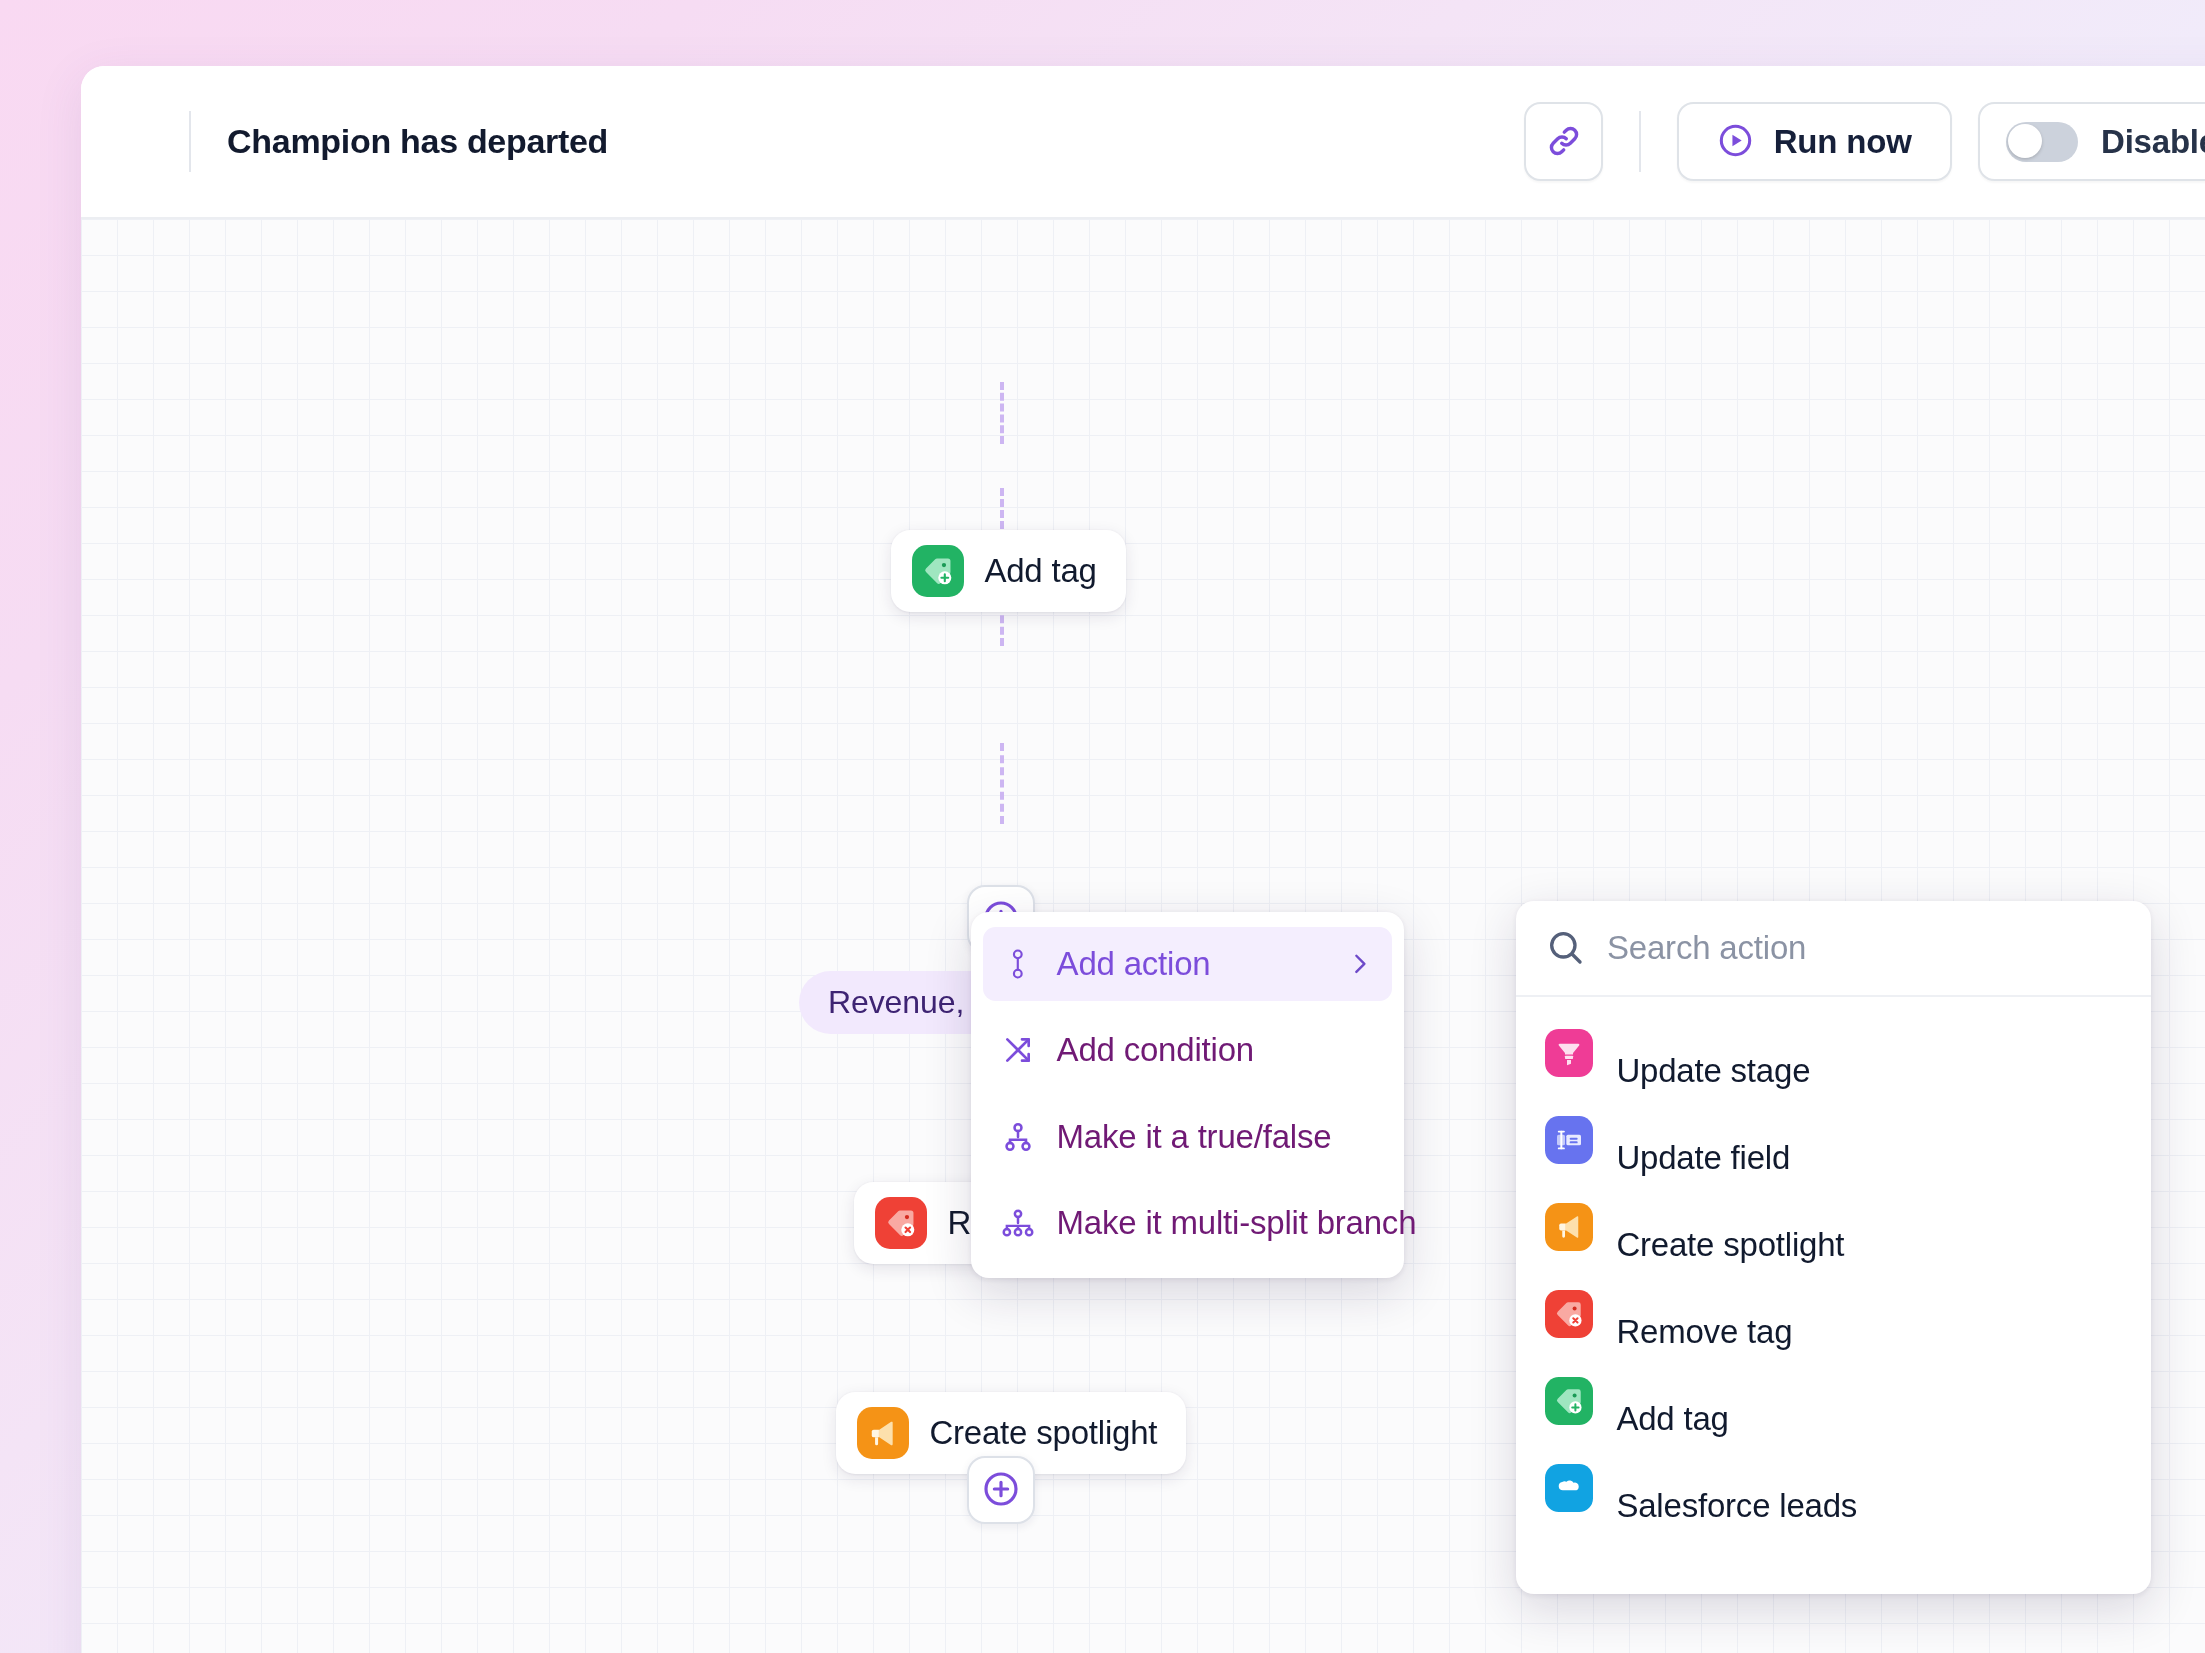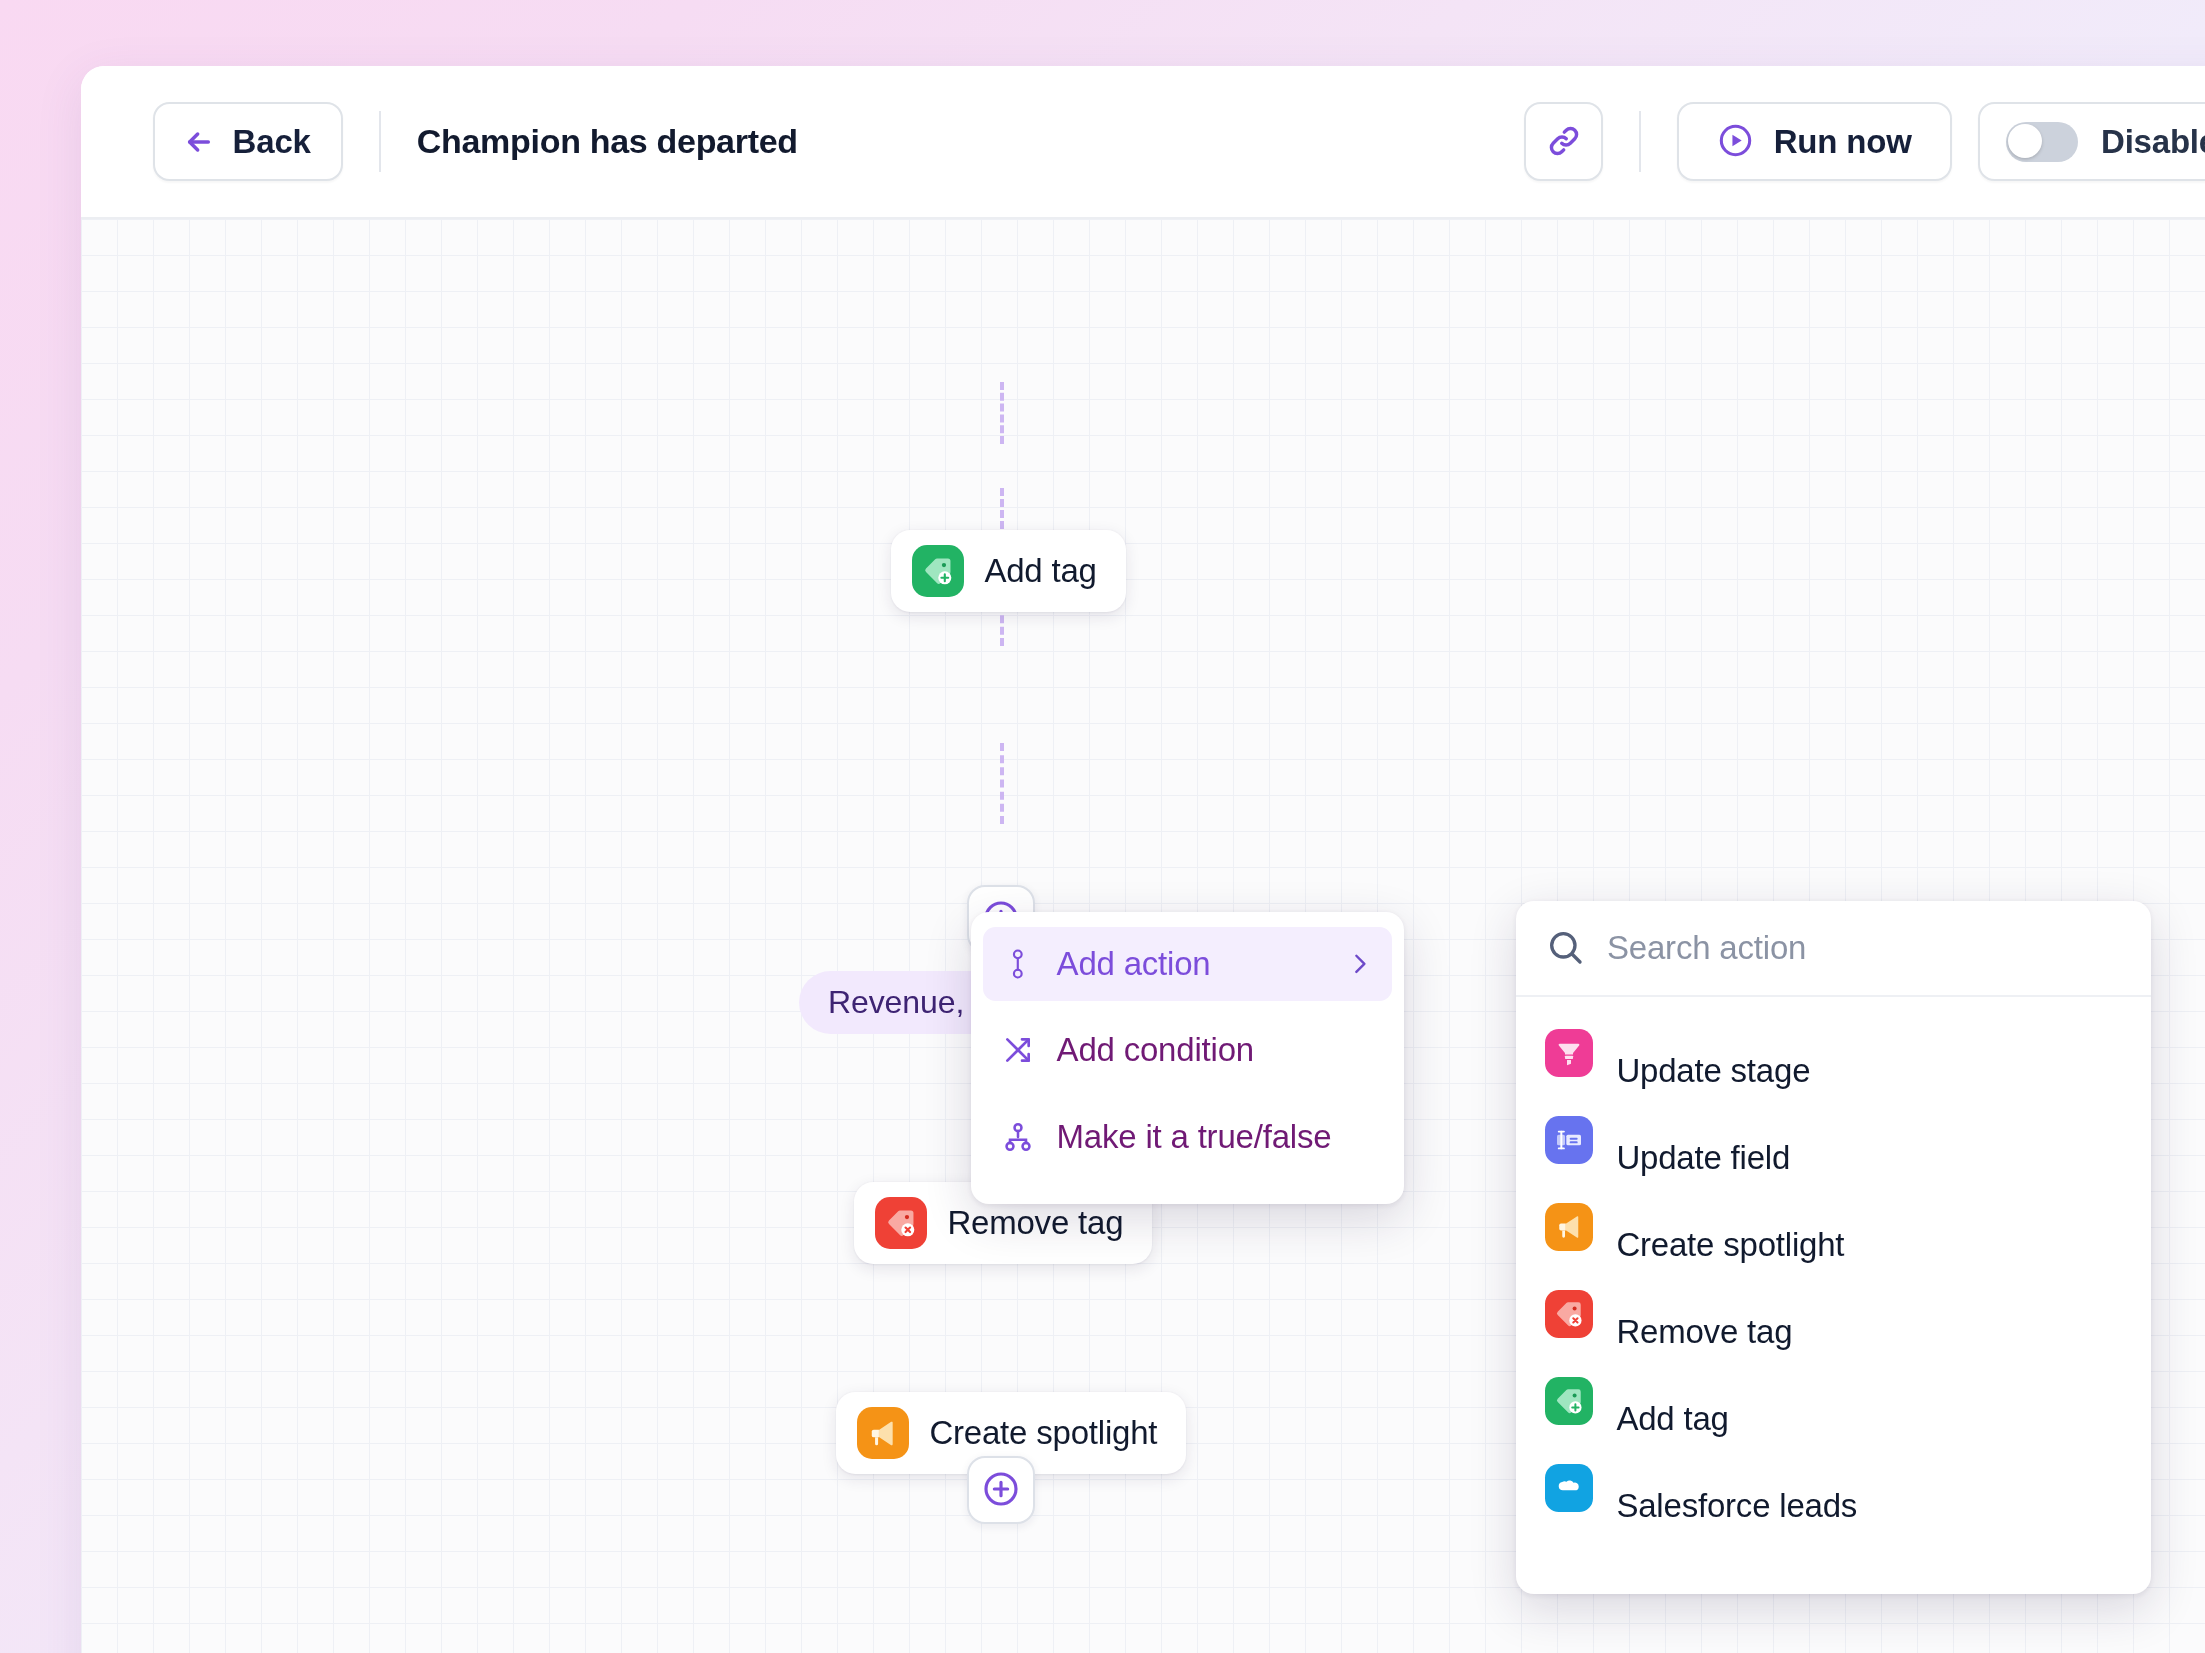--- a/index.html
+++ b/index.html
@@ -222,29 +222,20 @@
     display: flex; align-items: center; justify-content: center;
   }
 </style>
 </head>
 <body>
 
 <div id="app-window">
 
   <div id="header">
 
-    <div id="back-button">
-      <span>
-        <svg class="arrow-left-icon" viewBox="0 0 24 24" fill="none" stroke="#7c4ddb" stroke-width="2.6" stroke-linecap="round" stroke-linejoin="round">
-          <path d="M19 12H5"></path>
-            <path d="M11 18l-6-6 6-6"></path>
-        </svg>
-      </span>
-      <span class="label">Back</span>
-    </div>
 
     <div class="header-divider"></div>
 
     <div id="flow-title">Champion has departed</div>
 
     <div id="header-right">
 
       <div id="link-button">
         <span>
           <svg width="36" height="36" viewBox="0 0 24 24" fill="none" stroke="#7c4ddb" stroke-width="2.3" stroke-linecap="round" stroke-linejoin="round">
@@ -383,20 +374,32 @@
               <circle cx="6" cy="19" r="2.6"></circle>
               <circle cx="18" cy="19" r="2.6"></circle>
             <path d="M12 7.6v4.4M6 16.4v-2.3h12v2.3M12 12h0"></path>
           </svg>
         </span>
         <span class="mi-label">Make it a true/false</span>
       </div>
 
       <div class="menu-gap"></div>
 
+      <div class="menu-item">
+        <span class="mi-icon">
+          <svg width="34" height="32" viewBox="0 0 26 24" fill="none" stroke="#7c4ddb" stroke-width="1.9" stroke-linecap="round">
+            <circle cx="13" cy="5" r="2.4"></circle>
+              <circle cx="4.5" cy="19" r="2.4"></circle>
+              <circle cx="13" cy="19" r="2.4"></circle>
+              <circle cx="21.5" cy="19" r="2.4"></circle>
+            <path d="M13 7.4v4.6M4.5 16.6v-2.4h17v2.4M13 14.2v2.4"></path>
+          </svg>
+        </span>
+        <span class="mi-label">Make it multi-split branch</span>
+      </div>
     </div>
 
     <div id="search-panel">
 
       <div id="search-row">
         <span>
           <svg width="40" height="40" viewBox="0 0 24 24" fill="none" stroke="#55607a" stroke-width="2" stroke-linecap="round">
             <circle cx="11" cy="11" r="7"></circle>
               <path d="M16.2 16.2L21 21"></path>
           </svg>

